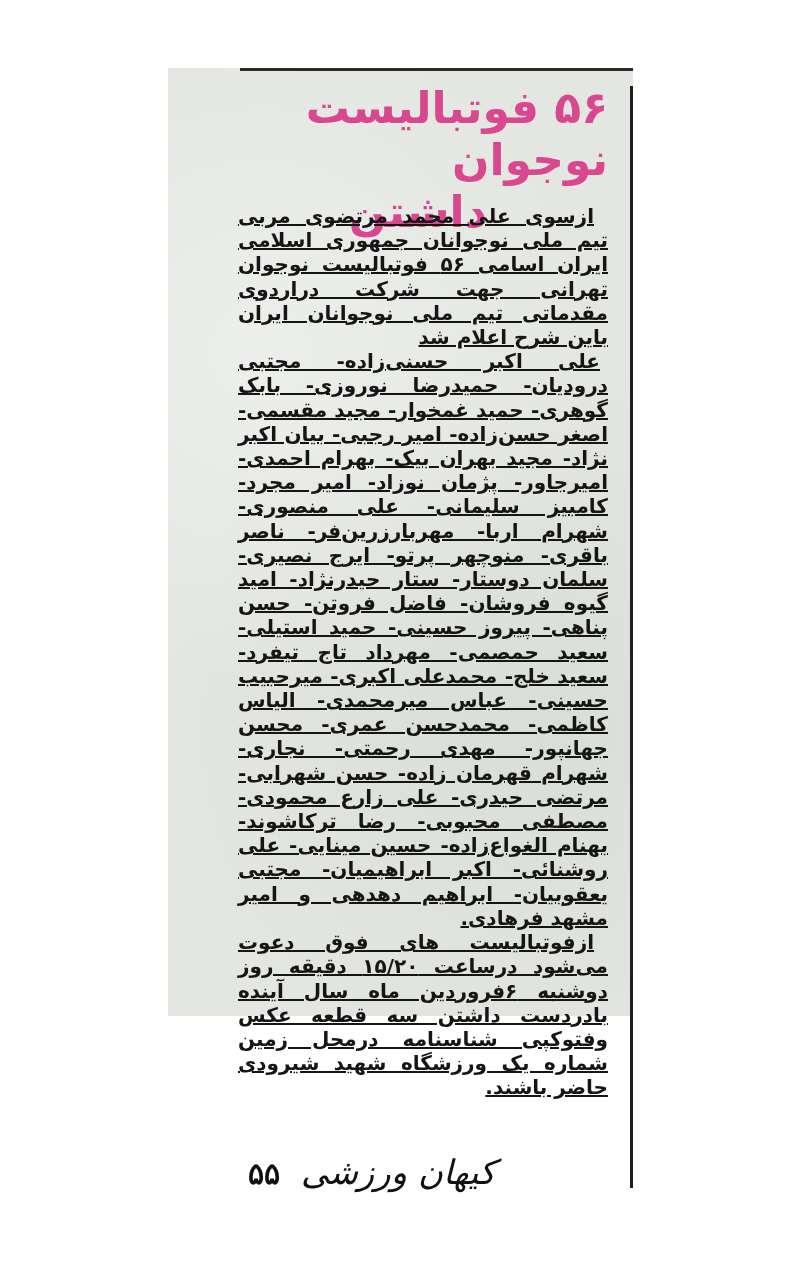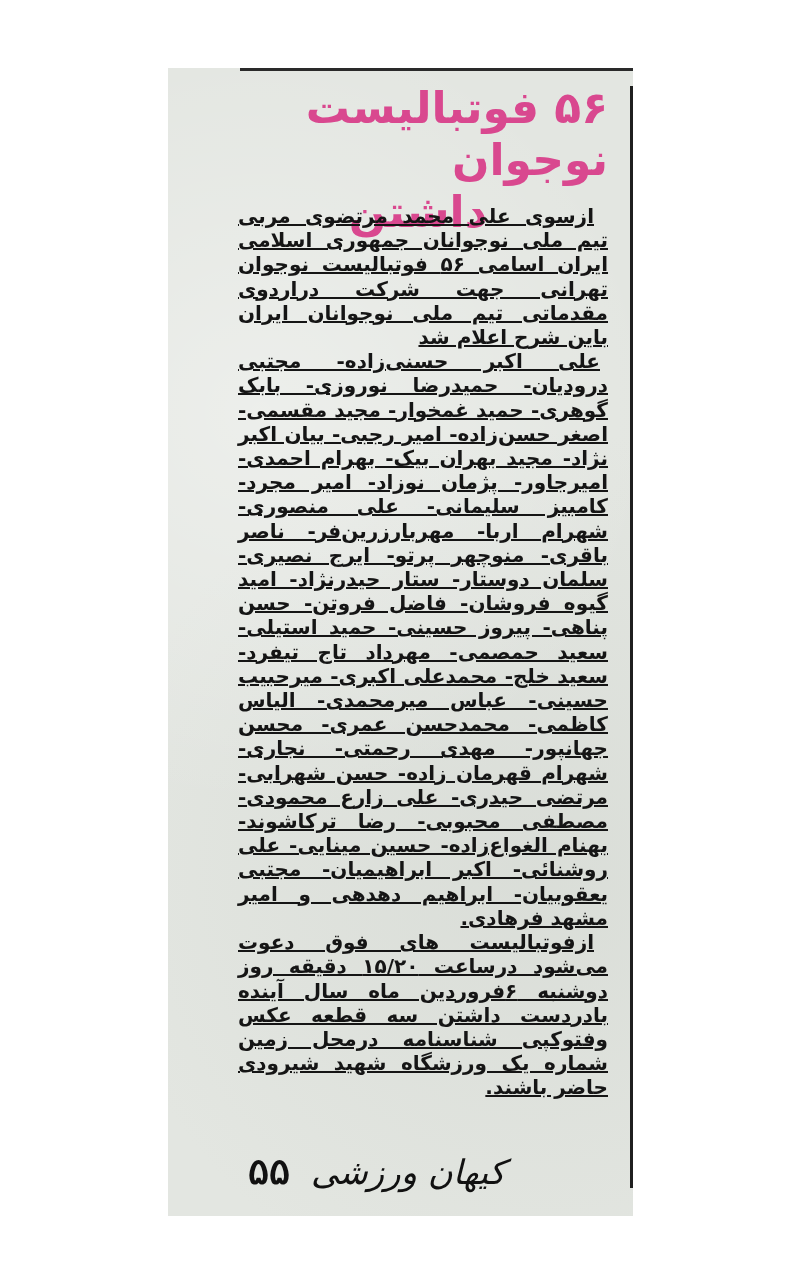--- a/index.html
+++ b/index.html
@@ -1,21 +1,21 @@
 <!DOCTYPE html>
 <html><head>
   <meta charset="utf-8">
   <style>
     html, body { margin:0; padding:0; }
     body {
       width:800px; height:1286px; background:#ffffff; position:relative; overflow:hidden;
       font-family:"DejaVu Sans", sans-serif;
     }
     .clipping {
-      position:absolute; left:168px; top:68px; width:465px; height:1148px;
+      position:absolute; left:168px; top:68px; width:465px; height:948px;
       background:#e3e6e1;
       background-image:
         radial-gradient(circle at 20% 30%, rgba(255,255,255,0.35), transparent 45%),
         radial-gradient(circle at 80% 70%, rgba(200,205,198,0.35), transparent 50%);
     }
     .top-rule {
       position:absolute; left:72px; top:0; width:393px; height:3px; background:#2a2a2a;
     }
     .side-rule {
       position:absolute; right:0; top:18px; width:3px; height:1102px; background:#1f1f1f;
@@ -30,21 +30,21 @@
       position:absolute; left:70px; top:136px; width:370px; direction:rtl; text-align:justify;
       color:#151515; font-weight:bold; font-size:20px; line-height:24.2px;text-decoration:underline;
     }
     .body-text p { margin:0; }
     .body-text p.indent { text-indent:14px; }
     .body-text p.names { text-indent:8px; }
     .footer {
       position:absolute; left:80px; top:1084px; direction:rtl; color:#111;
       font-family:"DejaVu Serif", serif; font-size:34px; font-style:italic;
     }
-    .footer .page-num { font-family:Liberation Mono, monospace; font-style:normal; font-weight:bold; font-size:35px; margin-right:10px; }
+    .footer .page-num { font-family:Liberation Sans, sans-serif; font-style:normal; font-weight:bold; font-size:30px; margin-right:10px; }
   </style>
 </head>
 <body>
 
 <div class="clipping">
   <div class="top-rule"></div>
   <div class="side-rule"></div>
 
   <h1 class="headline" style="margin:0;">
     <span class="line1">۵۶ فوتبالیست نوجوان</span>

